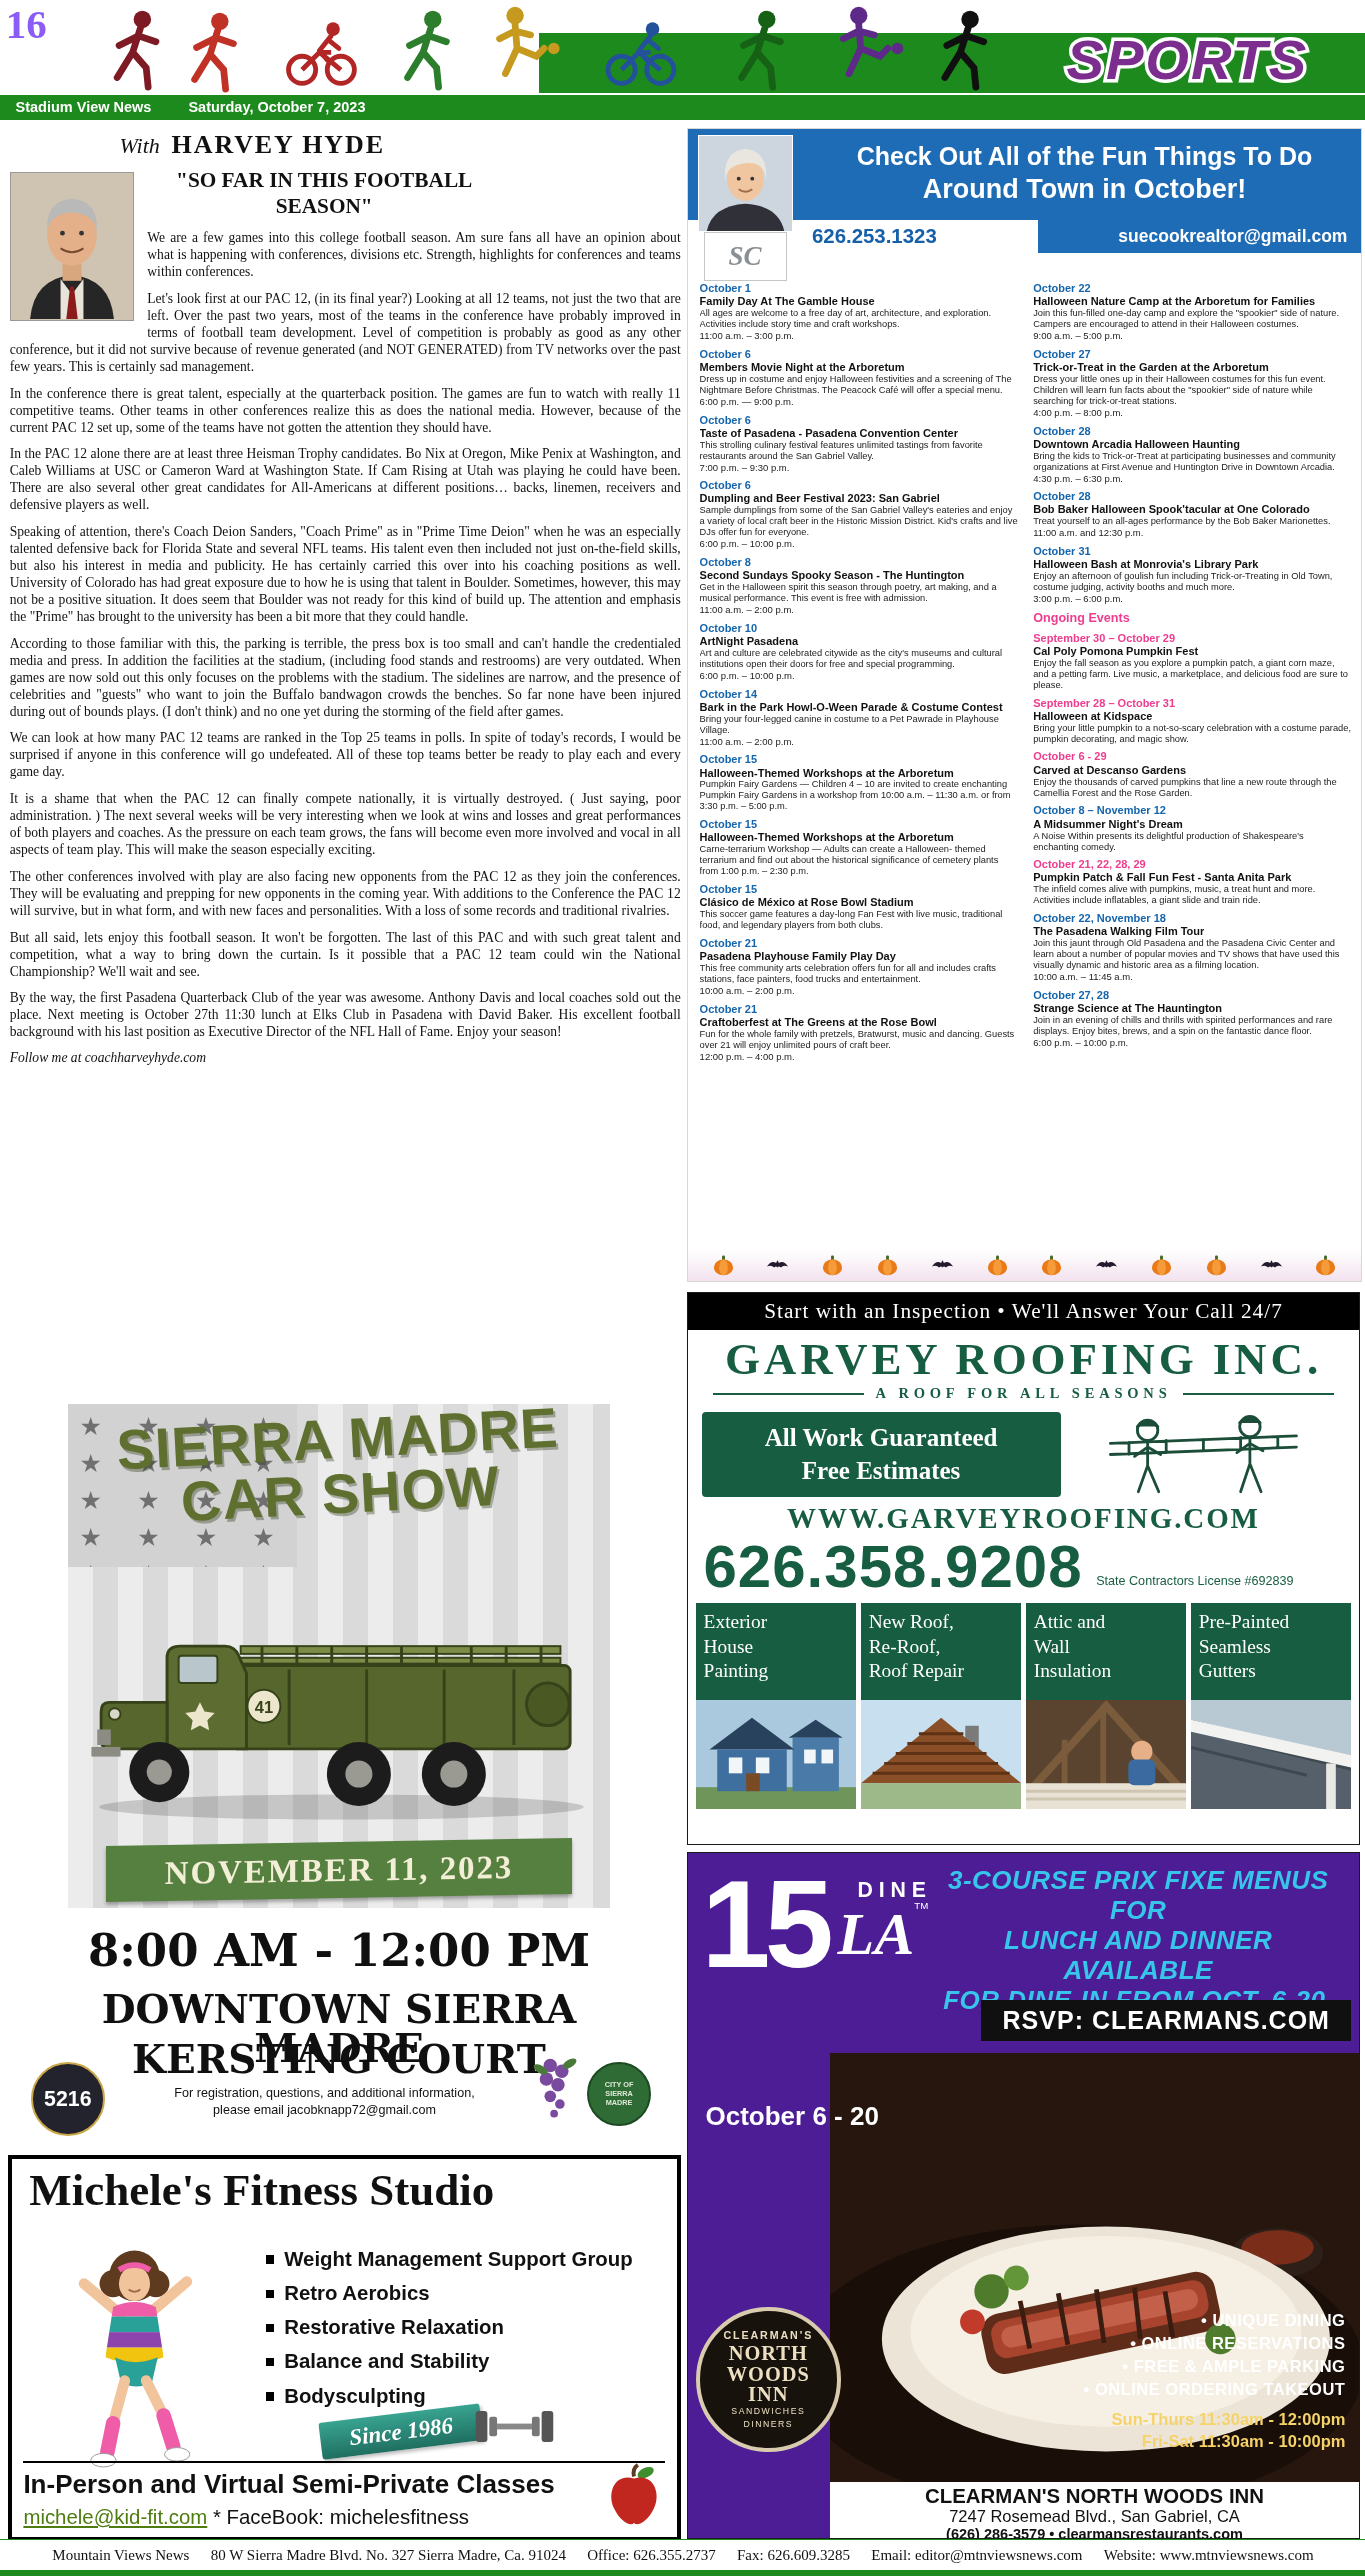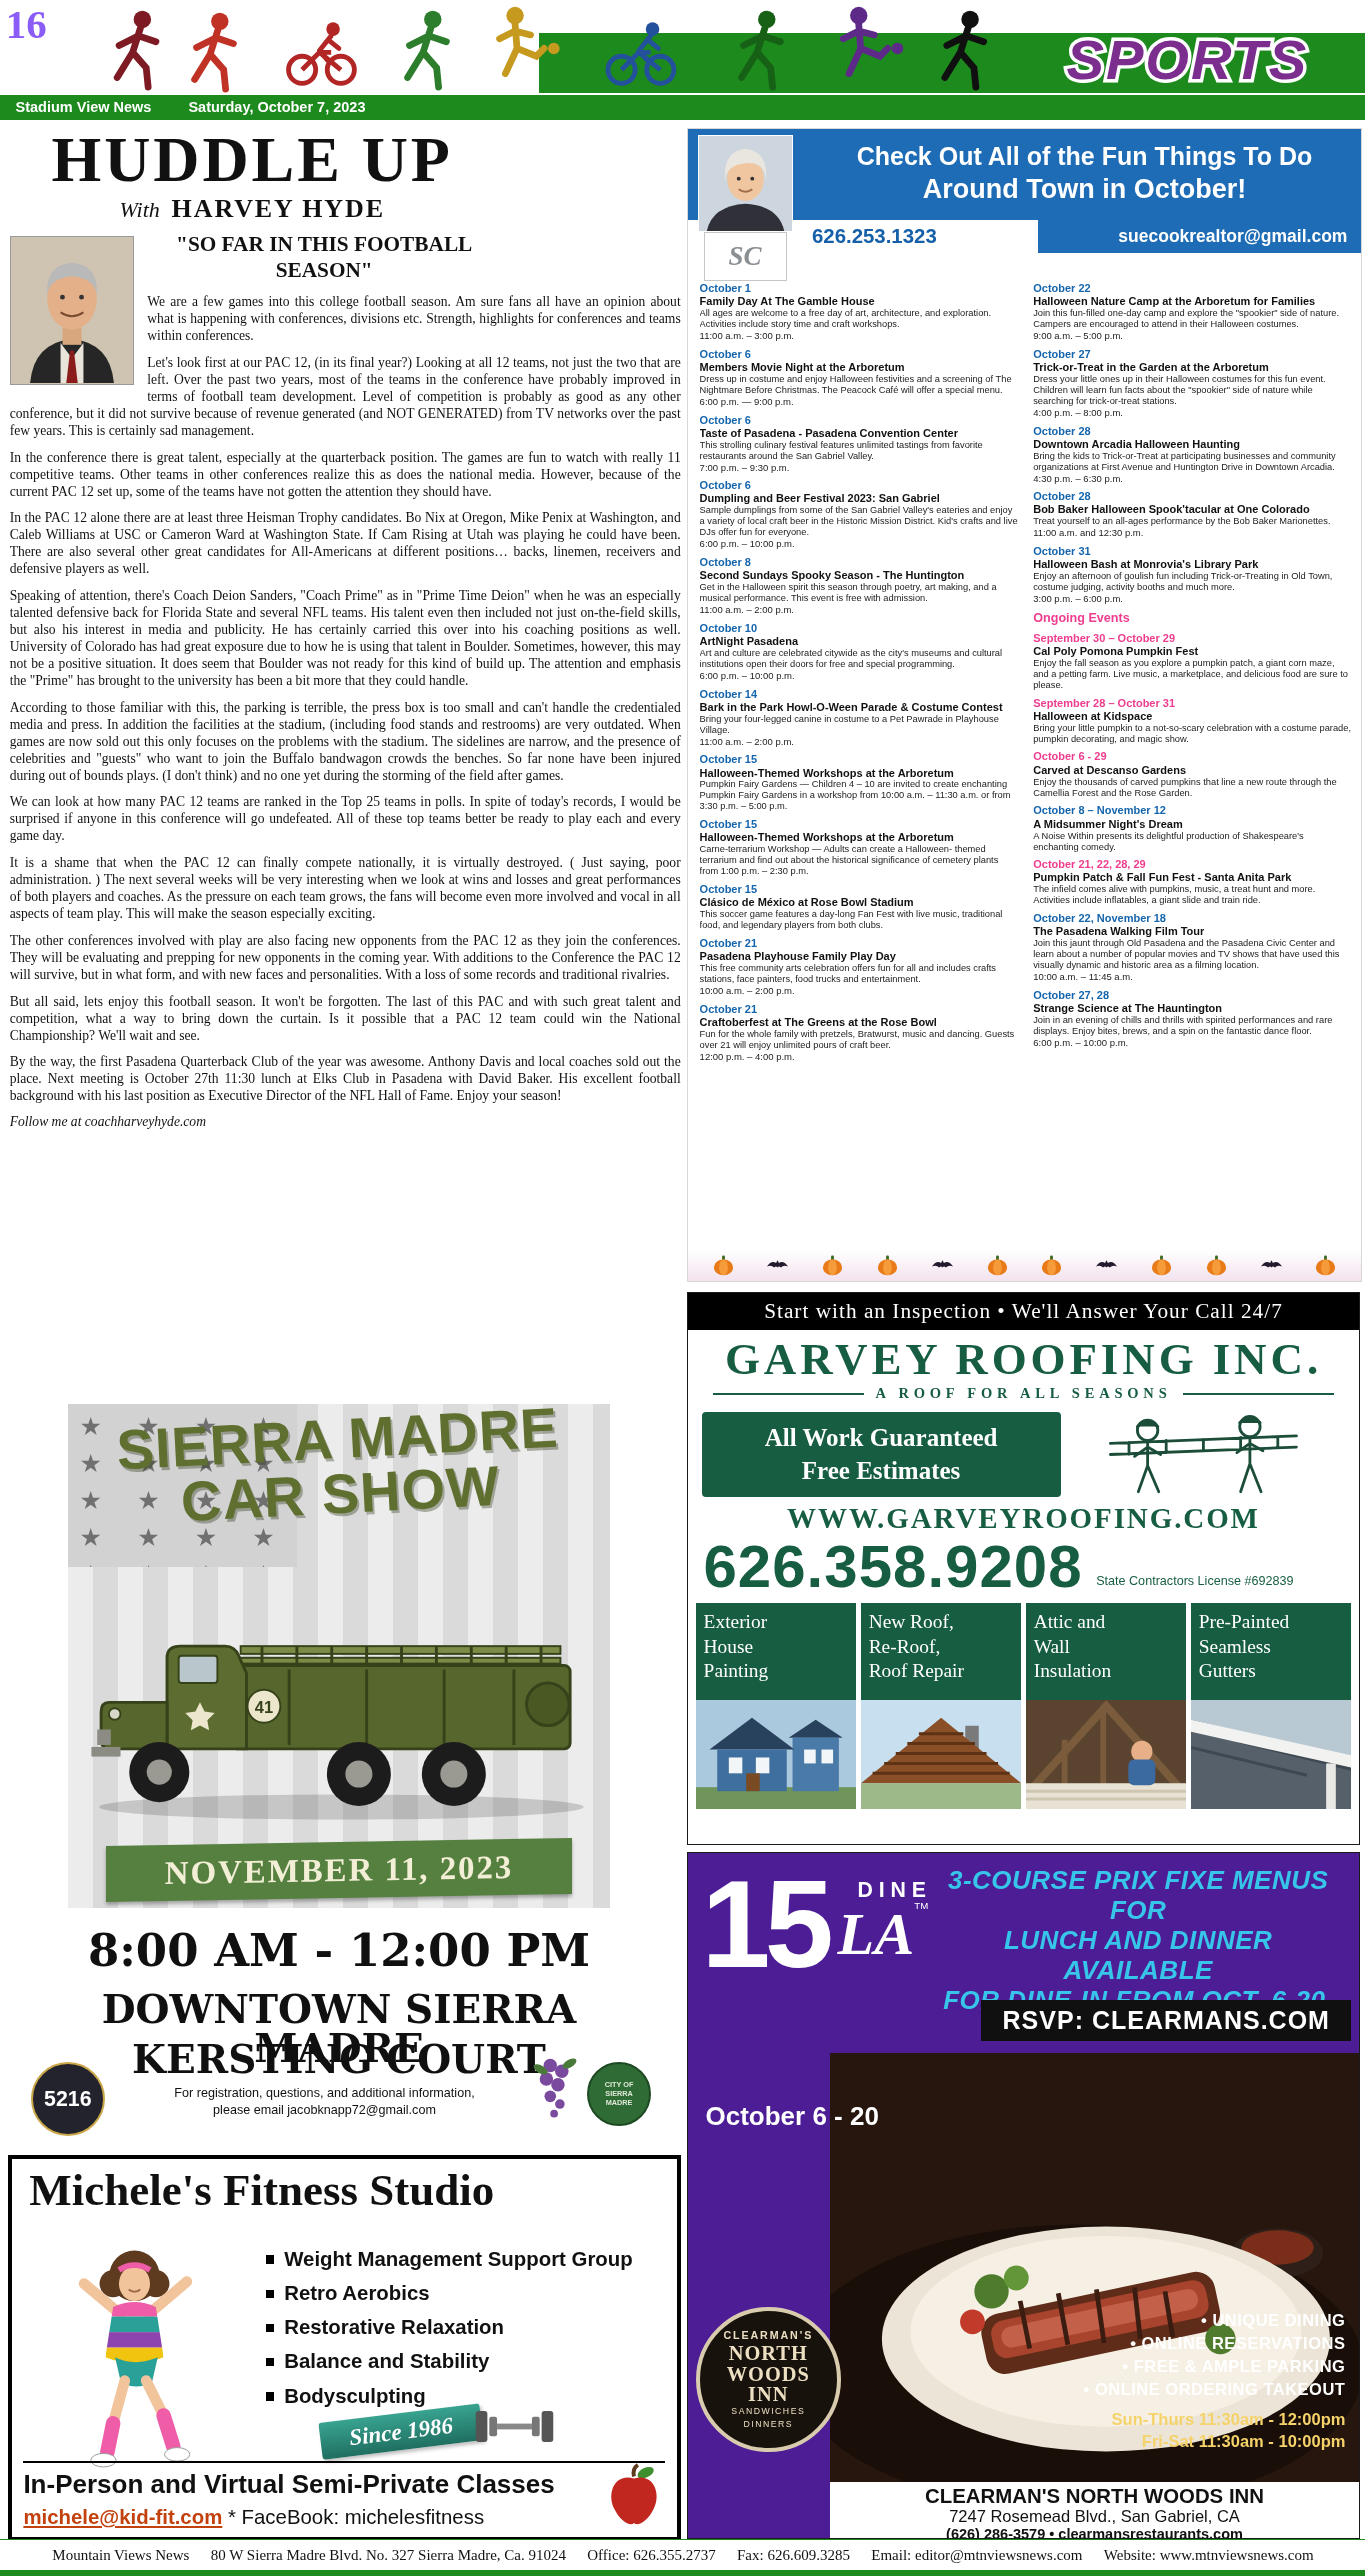--- a/index.html
+++ b/index.html
@@ -93,21 +93,21 @@
   .fit-figure{position:absolute;left:7.8px;top:74px;width:228px;height:238px;}
   .fit-figure svg{width:100%;height:100%;}
   .fit-bullets{position:absolute;left:254px;top:89px;width:407px;}
   .fit-bullet-row{display:flex;align-items:center;margin-bottom:10.7px;}
   .sq{width:8.7px;height:8.7px;background:#000;margin-right:9.7px;flex:0 0 auto;}
   .fit-bullet-label{font:700 20.4px/1.15 "Liberation Sans",sans-serif;}
   .fit-since{position:absolute;left:308px;top:254px;transform:rotate(-7deg);background:linear-gradient(180deg,#39a391,#1f6f60);color:#fff;font:italic 700 23px/1 "Liberation Serif",serif;padding:6.8px 29px;border-radius:2.9px;box-shadow:1.9px 2.9px 3.9px rgba(0,0,0,0.25);}
   .fit-bottom{position:absolute;left:11.6px;right:11.6px;bottom:7.8px;border-top:2.9px solid #000;padding-top:7.8px;}
   .fit-classes{font:700 26px/1.1 "Liberation Sans",sans-serif;max-width:543px;}
   .fit-contact{margin-top:5.8px;font:400 20.4px/1.2 "Liberation Sans",sans-serif;}
-  .fit-email{color:#c2410c;text-decoration:underline;font-weight:700;}
+  .fit-email{color:#4d7c0f;text-decoration:underline;font-weight:400;}
   .fit-weights{position:absolute;right:116px;bottom:89px;width:93px;height:43px;}
   .fit-apple{position:absolute;right:11.6px;bottom:9.7px;width:62px;height:64px;}
 
   
   .dinela{position:absolute;left:687px;top:1852px;width:673px;height:687px;background:#4c1d95;border:1.9px solid #1a1a1a;box-sizing:border-box;overflow:hidden;}
   .dl-promo{position:absolute;left:239px;right:9.7px;top:11.6px;text-align:center;}
   .dl-promo-line{font:italic 900 26px/1.16 "Liberation Sans",sans-serif;color:#37c5e9;letter-spacing:0.5px;}
   .dl-promo-line:last-child{color:#aee8f6;}
   .dl-rsvp{position:absolute;right:7.8px;top:147px;background:#101010;color:#fff;font:700 25px/1 "Liberation Sans",sans-serif;padding:7.8px 21.3px 8.7px;letter-spacing:1px;}
   .dl-logo{position:absolute;left:13.6px;top:15.5px;color:#fff;display:flex;}
@@ -187,21 +187,20 @@
       <text x="184" y="52" text-anchor="middle" font-family="Liberation Sans, sans-serif" font-size="58" font-style="italic" font-weight="900" letter-spacing="2" fill="#7b2e8e" stroke="#ffffff" stroke-width="7" paint-order="stroke">SPORTS</text>
     </svg>
   </div>
 
   <div class="datebar">
     <span class="db-name">Stadium View News</span>
     <span class="db-date">Saturday, October 7, 2023</span>
   </div>
 
   <div class="article">
-    <div class="huddle-title">HUDDLE UP</div>
     <div class="huddle-byline">
       <span class="byline-with">With</span>
       <span class="byline-name">HARVEY HYDE</span>
     </div>
     <div class="photo">
       <svg viewBox="0 0 128 152">
         <rect width="128" height="152" fill="#cfc4b2"></rect>
         <path d="M20 152 Q24 110 64 106 Q104 110 108 152 Z" fill="#262626"></path>
         <path d="M52 110 L64 126 L76 110 L76 152 L52 152 Z" fill="#e8e4da"></path>
         <path d="M62 118 L66 118 L70 152 L58 152 Z" fill="#8a1c1c"></path>

